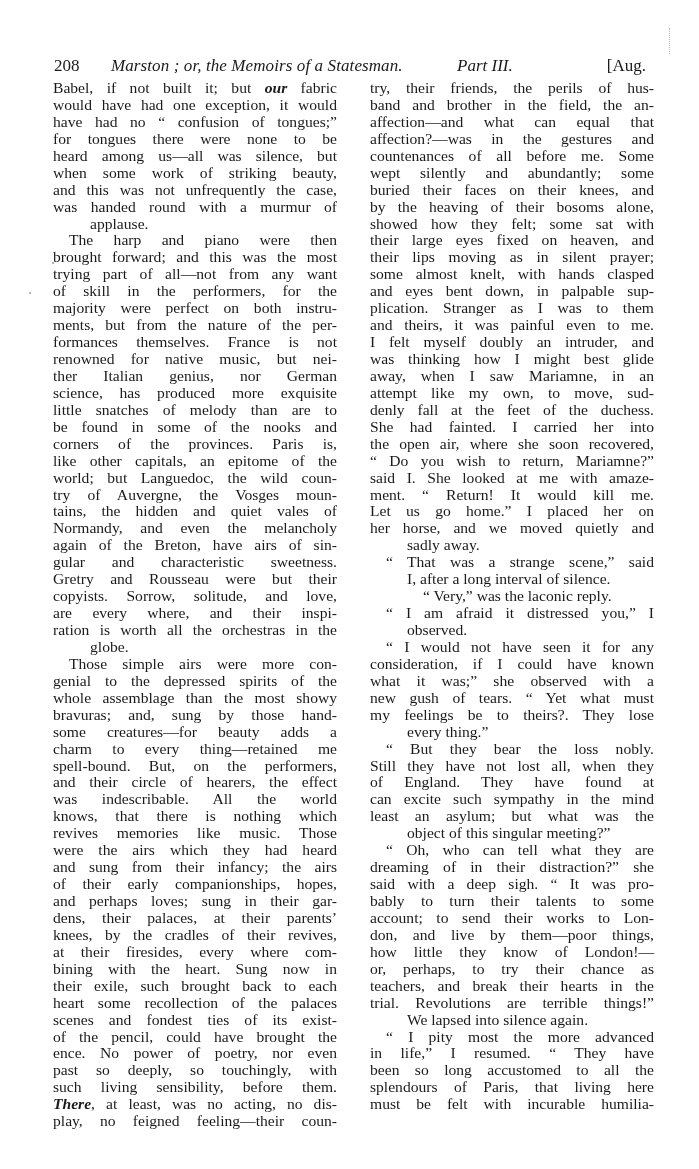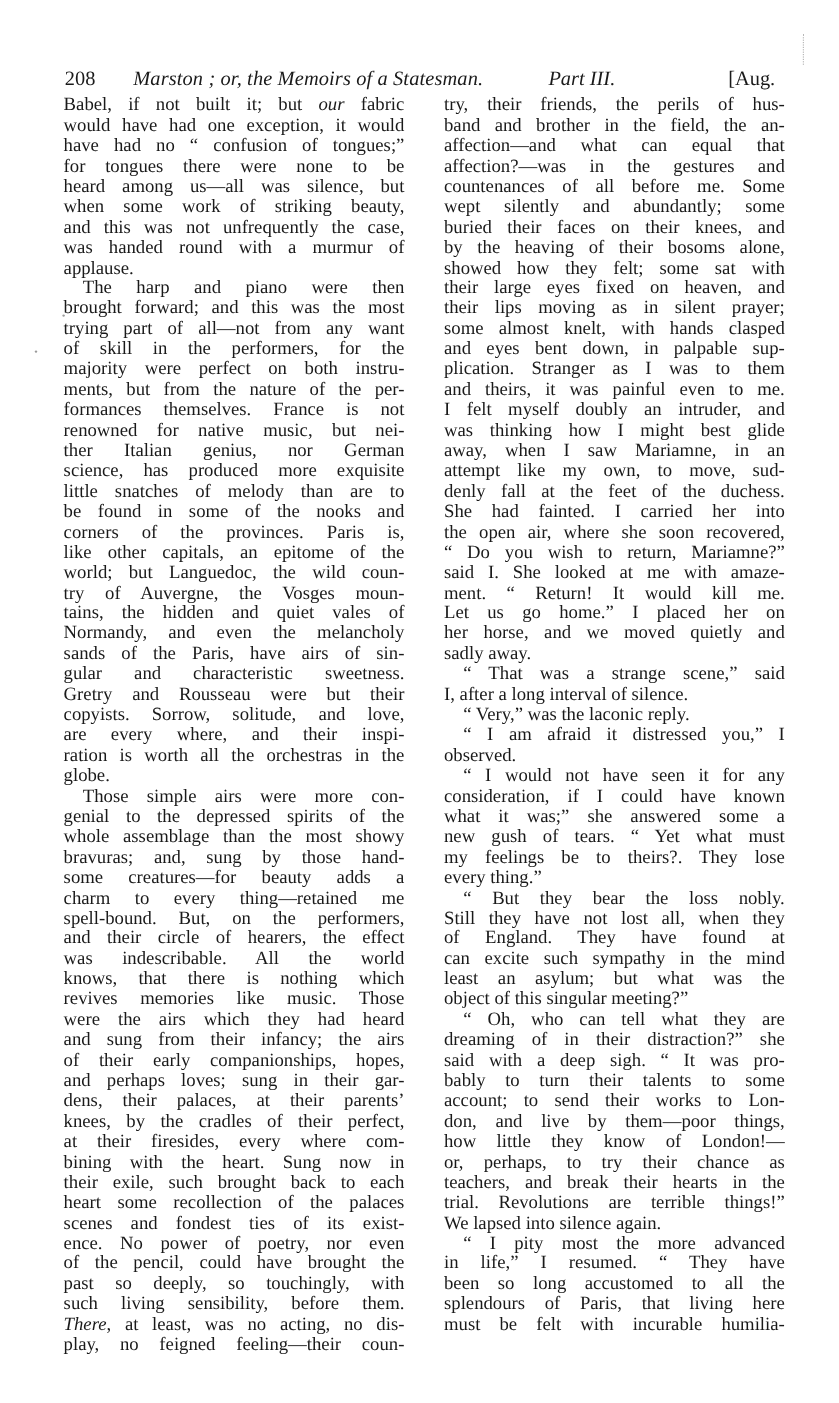--- a/index.html
+++ b/index.html
@@ -64,25 +64,26 @@
     .col-right { left: 370px; }
     .line {
       display: block;
       white-space: nowrap;
       text-align: justify;
       text-align-last: justify;
       height: 16.95px;
     }
     .line.last {
       text-align-last: left;
+      margin-left: 37px;
     }
     .line.indent {
       padding-left: 16px;
     }
-    .em { font-style: italic; }
+    .em { font-style: italic; font-weight: bold; }
     .margin-mark {
       position: absolute;
       width: 2px; height: 2px;
       background: #9a9a9a;
       border-radius: 1px;
     }
     .edge-rule {
       position: absolute;
       left: 669px;
       top: 28px;
@@ -128,21 +129,21 @@
       <span class="line"><span>ther Italian genius, nor German</span></span>
       <span class="line"><span>science, has produced more exquisite</span></span>
       <span class="line"><span>little snatches of melody than are to</span></span>
       <span class="line"><span>be found in some of the nooks and</span></span>
       <span class="line"><span>corners of the provinces.  Paris is,</span></span>
       <span class="line"><span>like other capitals, an epitome of the</span></span>
       <span class="line"><span>world; but Languedoc, the wild coun-</span></span>
       <span class="line"><span>try of Auvergne, the Vosges moun-</span></span>
       <span class="line"><span>tains, the hidden and quiet vales of</span></span>
       <span class="line"><span>Normandy, and even the melancholy</span></span>
-      <span class="line"><span>sands of the Paris, have airs of sin-</span></span>
+      <span class="line"><span>again of the Breton, have airs of sin-</span></span>
       <span class="line"><span>gular and characteristic sweetness.</span></span>
       <span class="line"><span>Gretry and Rousseau were but their</span></span>
       <span class="line"><span>copyists.  Sorrow, solitude, and love,</span></span>
       <span class="line"><span>are every where, and their inspi-</span></span>
       <span class="line"><span>ration is worth all the orchestras in the</span></span>
       <span class="line last"><span>globe.</span></span>
       <span class="line indent"><span>Those simple airs were more con-</span></span>
       <span class="line"><span>genial to the depressed spirits of the</span></span>
       <span class="line"><span>whole assemblage than the most showy</span></span>
       <span class="line"><span>bravuras; and, sung by those hand-</span></span>
@@ -151,28 +152,28 @@
       <span class="line"><span>spell-bound.  But, on the performers,</span></span>
       <span class="line"><span>and their circle of hearers, the effect</span></span>
       <span class="line"><span>was indescribable.  All the world</span></span>
       <span class="line"><span>knows, that there is nothing which</span></span>
       <span class="line"><span>revives memories like music.  Those</span></span>
       <span class="line"><span>were the airs which they had heard</span></span>
       <span class="line"><span>and sung from their infancy; the airs</span></span>
       <span class="line"><span>of their early companionships, hopes,</span></span>
       <span class="line"><span>and perhaps loves; sung in their gar-</span></span>
       <span class="line"><span>dens, their palaces, at their parents’</span></span>
-      <span class="line"><span>knees, by the cradles of their perfect,</span></span>
+      <span class="line"><span>knees, by the cradles of their revives,</span></span>
       <span class="line"><span>at their firesides, every where com-</span></span>
       <span class="line"><span>bining with the heart.  Sung now in</span></span>
       <span class="line"><span>their exile, such brought back to each</span></span>
       <span class="line"><span>heart some recollection of the palaces</span></span>
       <span class="line"><span>scenes and fondest ties of its exist-</span></span>
+      <span class="line"><span>of the pencil, could have brought the</span></span>
       <span class="line"><span>ence.  No power of poetry, nor even</span></span>
-      <span class="line"><span>of the pencil, could have brought the</span></span>
       <span class="line"><span>past so deeply, so touchingly, with</span></span>
       <span class="line"><span>such living sensibility, before them.</span></span>
       <span class="line"><span></span><span class="em">There</span><span>, at least, was no acting, no dis-</span></span>
       <span class="line"><span>play, no feigned feeling—their coun-</span></span>
     </div>
   <div class="column col-right" id="col-right">
       <span class="line"><span>try, their friends, the perils of hus-</span></span>
       <span class="line"><span>band and brother in the field, the an-</span></span>
       <span class="line"><span>affection—and what can equal that</span></span>
       <span class="line"><span>affection?—was in the gestures and</span></span>
@@ -200,21 +201,21 @@
       <span class="line"><span>Let us go home.”  I placed her on</span></span>
       <span class="line"><span>her horse, and we moved quietly and</span></span>
       <span class="line last"><span>sadly away.</span></span>
       <span class="line indent"><span>“ That was a strange scene,” said</span></span>
       <span class="line last"><span>I, after a long interval of silence.</span></span>
       <span class="line indent last"><span>“ Very,” was the laconic reply.</span></span>
       <span class="line indent"><span>“ I am afraid it distressed you,” I</span></span>
       <span class="line last"><span>observed.</span></span>
       <span class="line indent"><span>“ I would not have seen it for any</span></span>
       <span class="line"><span>consideration, if I could have known</span></span>
-      <span class="line"><span>what it was;” she answered some a</span></span>
+      <span class="line"><span>what it was;” she observed with a</span></span>
       <span class="line"><span>new gush of tears.  “ Yet what must</span></span>
       <span class="line"><span>my feelings be to theirs?.  They lose</span></span>
       <span class="line last"><span>every thing.”</span></span>
       <span class="line indent"><span>“ But they bear the loss nobly.</span></span>
       <span class="line"><span>Still they have not lost all, when they</span></span>
       <span class="line"><span>of England.  They have found at</span></span>
       <span class="line"><span>can excite such sympathy in the mind</span></span>
       <span class="line"><span>least an asylum; but what was the</span></span>
       <span class="line last"><span>object of this singular meeting?”</span></span>
       <span class="line indent"><span>“ Oh, who can tell what they are</span></span>

